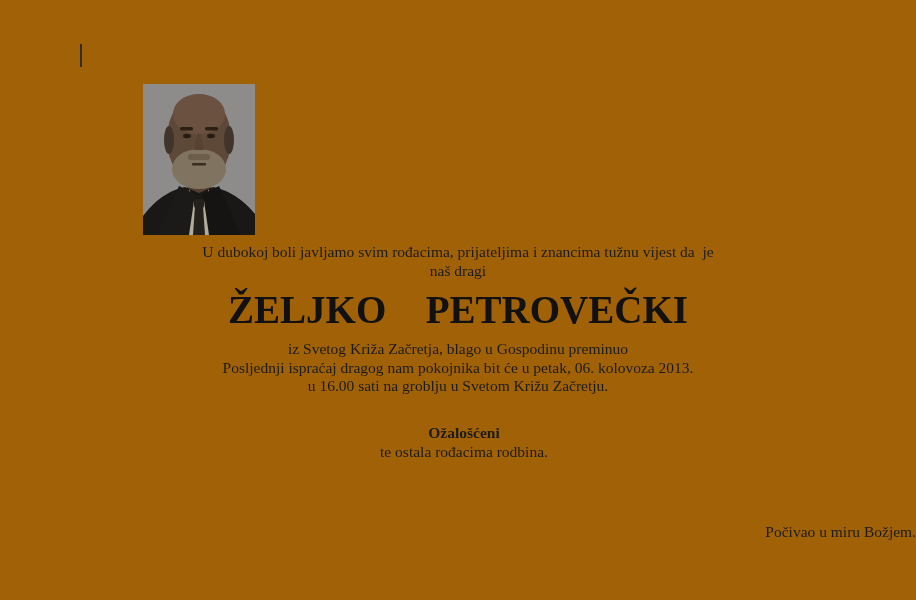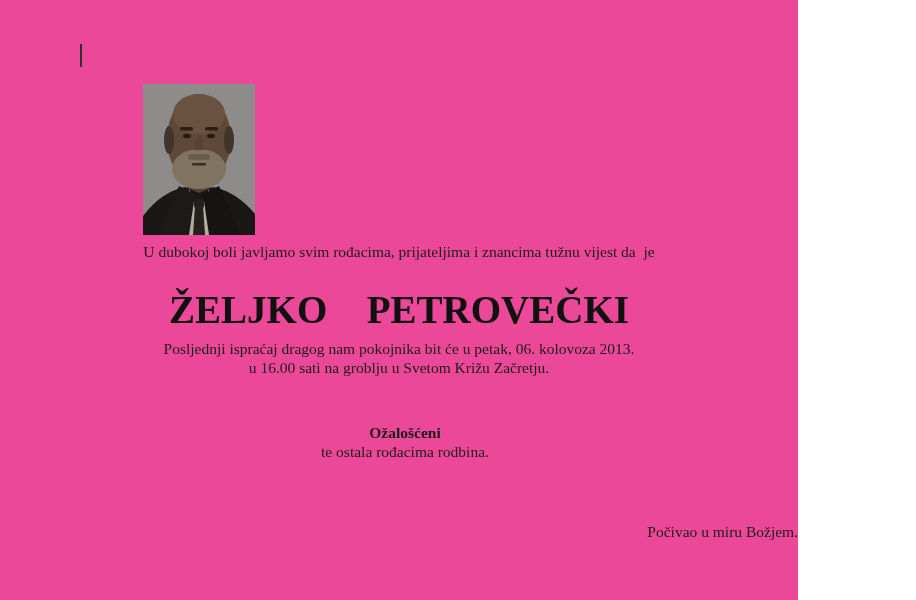--- a/index.html
+++ b/index.html
@@ -2,23 +2,23 @@
 <html><head>
 <meta charset="utf-8">
 <style>
   html, body {
     margin: 0;
     padding: 0;
     background: #ffffff;
   }
   .page {
     position: relative;
-    width: 798px;
+    width: 916px;
     height: 600px;
-    background: #ec4899;
+    background: #a16207;
     overflow: hidden;
     font-family: "Liberation Serif", "DejaVu Serif", serif;
     color: #1c1c1c;
   }
   .block {
     position: absolute;
     left: 0;
     right: 0;
     text-align: center;
     font-size: 15.5px;
@@ -92,25 +92,27 @@
       <polygon points="46,105 56,128 66,105 68,151 44,151" fill="#b2ac9d"></polygon>
       <rect x="51" y="115" width="10" height="9" rx="2" fill="#24211c"></rect>
       <polygon points="52,122 60,122 62,151 50,151" fill="#24211c"></polygon>
       <polygon points="36,102 52,110 46,151 14,151" fill="#1b1a18"></polygon>
       <polygon points="76,102 60,110 66,151 98,151" fill="#151412"></polygon>
     </svg>
   </div>
 
   <div class="block intro">
     <div class="pre">U dubokoj boli javljamo svim rođacima, prijateljima i znancima tužnu vijest da  je</div>
+    <div>naš dragi</div>
   </div>
 
   <h1 class="name">ŽELJKO  PETROVEČKI</h1>
 
   <div class="block details">
+    <div>iz Svetog Križa Začretja, blago u Gospodinu preminuo</div>
     <div>Posljednji ispraćaj dragog nam pokojnika bit će u petak, 06. kolovoza 2013.</div>
     <div>u 16.00 sati na groblju u Svetom Križu Začretju.</div>
   </div>
 
   <div class="block mourners">
     <div class="mourners-heading">Ožalošćeni</div>
     <div>te ostala rođacima rodbina.</div>
   </div>
 
   <div class="block closing">Počivao u miru Božjem.</div>

